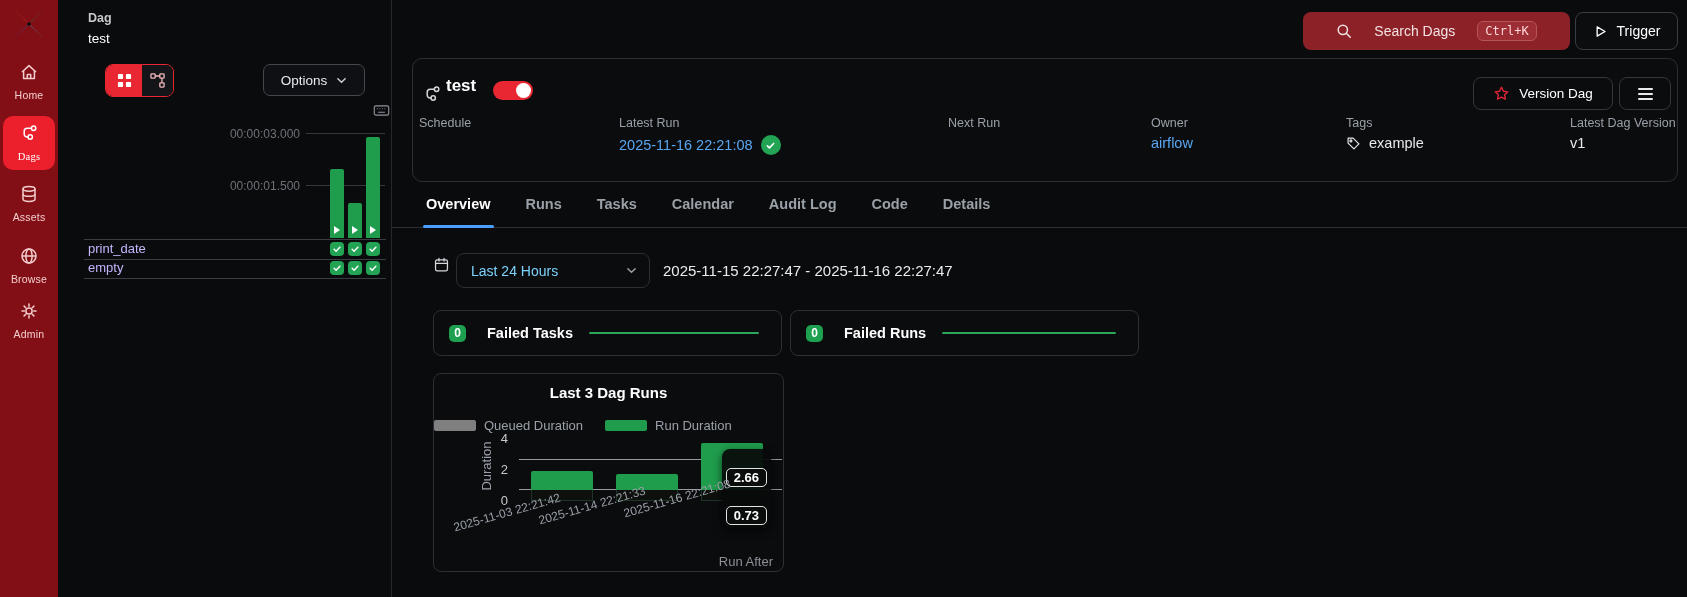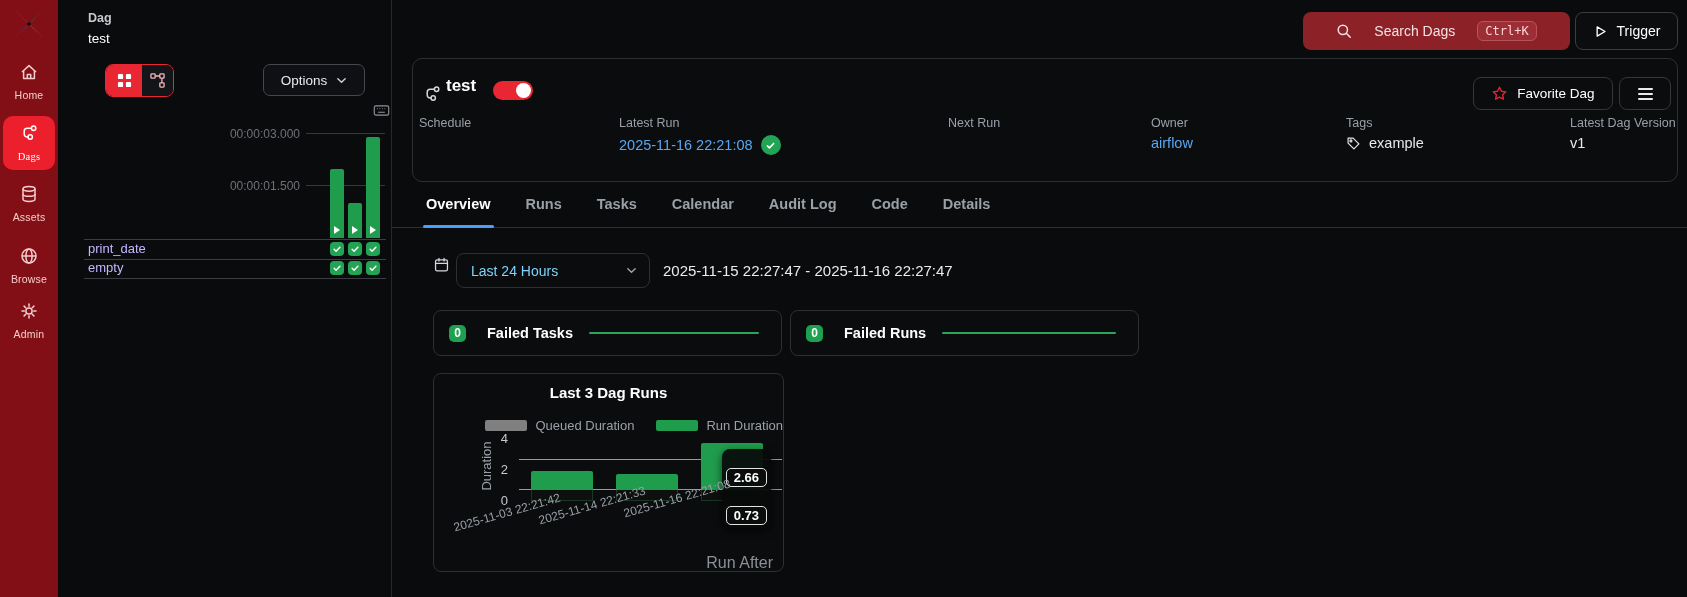--- a/index.html
+++ b/index.html
@@ -84,39 +84,39 @@
 
   .sum-card{position:absolute;top:310px;width:349px;height:46px;border:1px solid #2c2f34;border-radius:8px;background:#0b0c0e;
     display:flex;align-items:center;padding:0 22px 0 15px;box-sizing:border-box;cursor:pointer;}
   .sum-badge{min-width:17px;height:17px;border-radius:5px;background:#1da04f;color:#fff;font-size:12px;font-weight:bold;
     display:flex;align-items:center;justify-content:center;}
   .sum-label{margin-left:21px;font-size:14.5px;font-weight:bold;color:#fff;white-space:nowrap;}
   .sum-line{flex:1;margin-left:16px;height:2px;background:#2ba55a;border-radius:1px;}
 
   .chart-card{position:absolute;left:41px;top:373px;width:349px;height:197px;border:1px solid #2c2f34;border-radius:8px;background:#0b0c0e;}
   .chart-title{position:absolute;top:10px;left:0;width:100%;text-align:center;font-size:15px;font-weight:bold;color:#fff;}
-  .legend{position:absolute;top:44px;left:0;width:100%;display:flex;justify-content:flex-end;gap:22px;}
+  .legend{position:absolute;top:44px;left:0;width:100%;display:flex;justify-content:flex-start;gap:22px;}
   .legend-item{display:flex;align-items:center;gap:8px;font-size:13px;color:#9aa0a8;cursor:pointer;}
   .sw{width:42px;height:11px;border-radius:2px;}
   .sw-queued{background:#808080;}
   .sw-run{background:#1f9d4d;}
   .ylabel{position:absolute;left:17px;top:57px;width:70px;height:70px;display:flex;align-items:center;justify-content:center;
     transform:rotate(-90deg);font-size:13px;color:#9aa0a8;}
   .ytick{position:absolute;left:58px;width:16px;text-align:right;font-size:13px;color:#c6c9cd;}
   .plot{position:absolute;left:85px;top:55px;width:258px;height:72px;}
   .mean-line{position:absolute;left:0;width:263px;height:1px;background:#96999d;}
   .stack{position:absolute;bottom:0;width:62px;display:flex;flex-direction:column-reverse;cursor:pointer;}
   .seg-queued{background:#0d100d;border:1px solid #1d3526;border-top:none;box-sizing:border-box;}
   .seg-run{background:#1f9d4d;border-radius:2px 2px 0 0;}
   .ref-box{position:absolute;right:6px;top:20px;background:rgba(8,10,10,.93);border-radius:8px;padding:3px 4px;
     display:flex;flex-direction:column;gap:3px;box-shadow:0 3px 8px rgba(0,0,0,.65);}
   .chip{border:1px solid #e3e3e3;background:#0b0d0d;color:#fff;font-weight:bold;font-size:13px;border-radius:5px;
     padding:0 7px;line-height:17px;text-align:center;margin-top:16px;}
   .xlab{position:absolute;font-size:12px;color:#9aa0a8;white-space:nowrap;transform:rotate(-16deg);transform-origin:left top;}
-  .runafter{position:absolute;right:10px;top:180px;font-size:16px;color:#8b9097;}
+  .runafter{position:absolute;right:10px;top:180px;font-size:13px;color:#8b9097;}
 </style>
 </head>
 <body>
 
 <div id="app">
 
   <aside class="sidebar">
     <span class="logo">
       <svg width="36" height="38" viewBox="0 0 40 40">
         <path d="M20 20 L3 36 Q14 26 18.6 21.6 Z" fill="#017CEE"></path>
@@ -317,21 +317,21 @@
       <span class="toggle">
           <span class="knob"></span>
         </span>
 
       <button class="fav-btn">
         <span>
           <svg width="17" height="17" viewBox="0 0 20 20" fill="none" stroke="#e32636" stroke-width="1.6" stroke-linejoin="round">
             <path d="M10 2.6 L12.3 7.3 L17.4 8 L13.7 11.6 L14.6 16.7 L10 14.3 L5.4 16.7 L6.3 11.6 L2.6 8 L7.7 7.3 Z"></path>
           </svg>
         </span>
-        <span>Favorite Dag</span>
+        <span>Version Dag</span>
       </button>
       <button class="menu-btn">
           <i></i>
           <i></i>
           <i></i>
         </button>
 
       <div class="field" style="left:6px">
         <span class="f-label">Schedule</span>
         <span class="f-value"></span>

